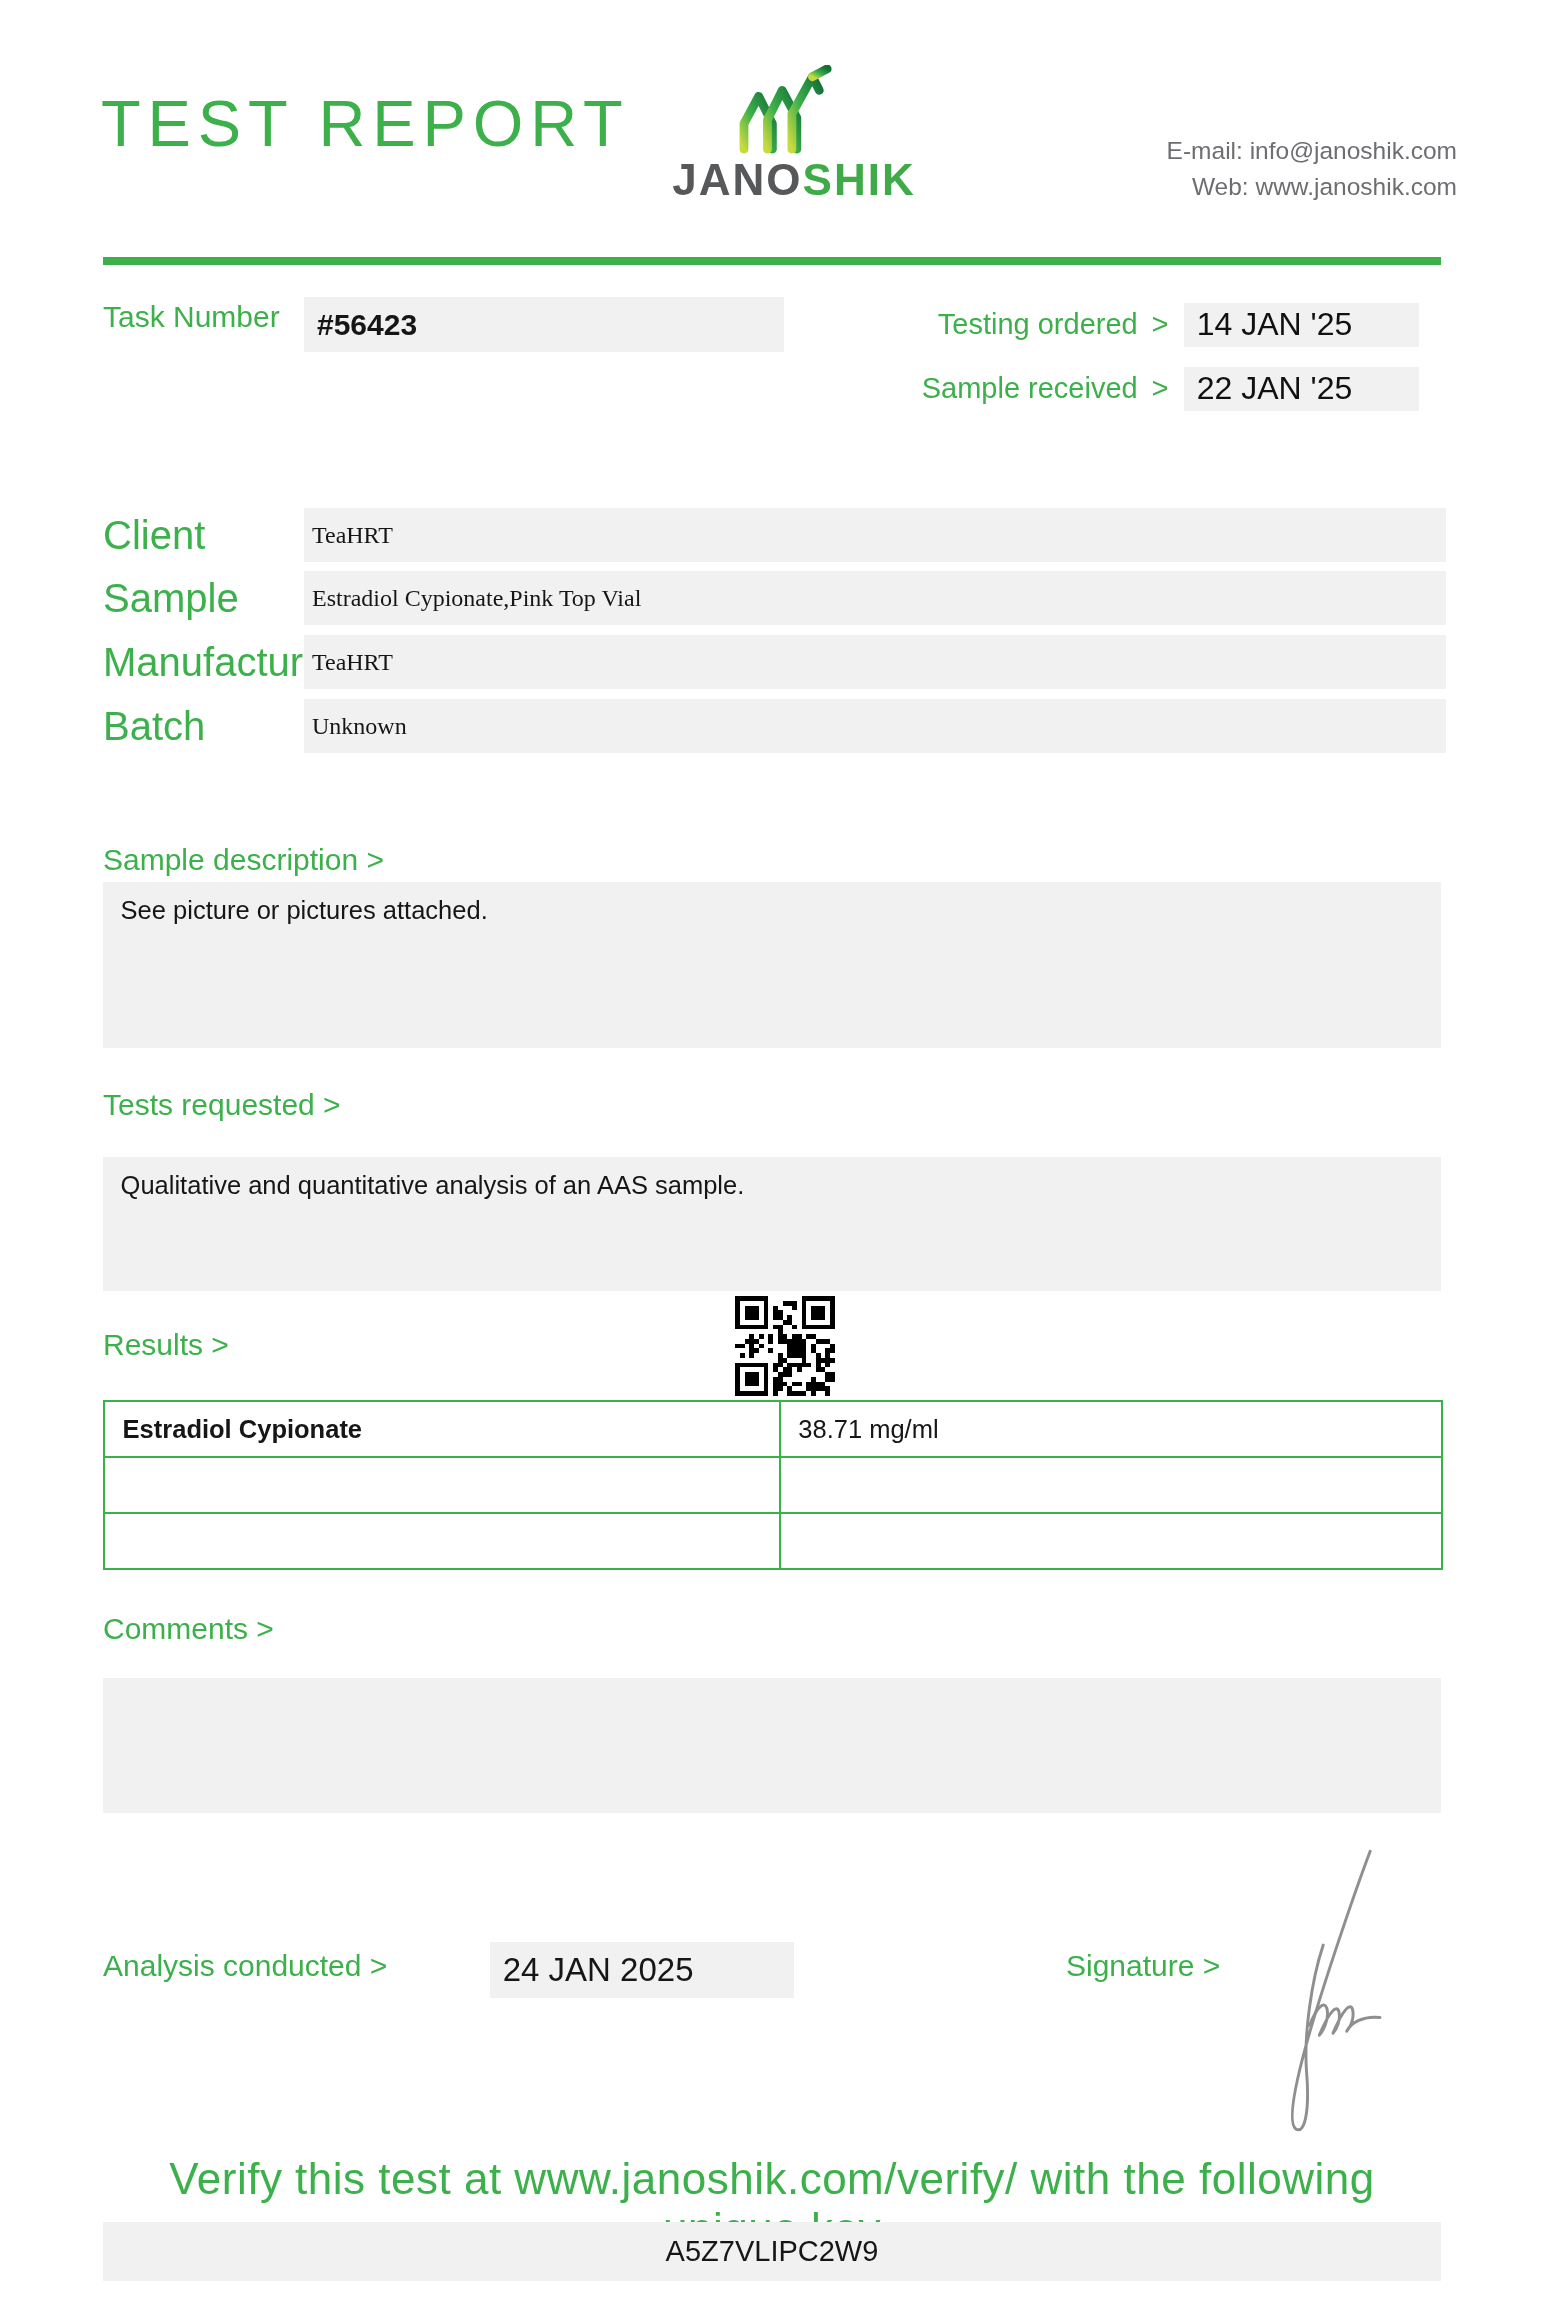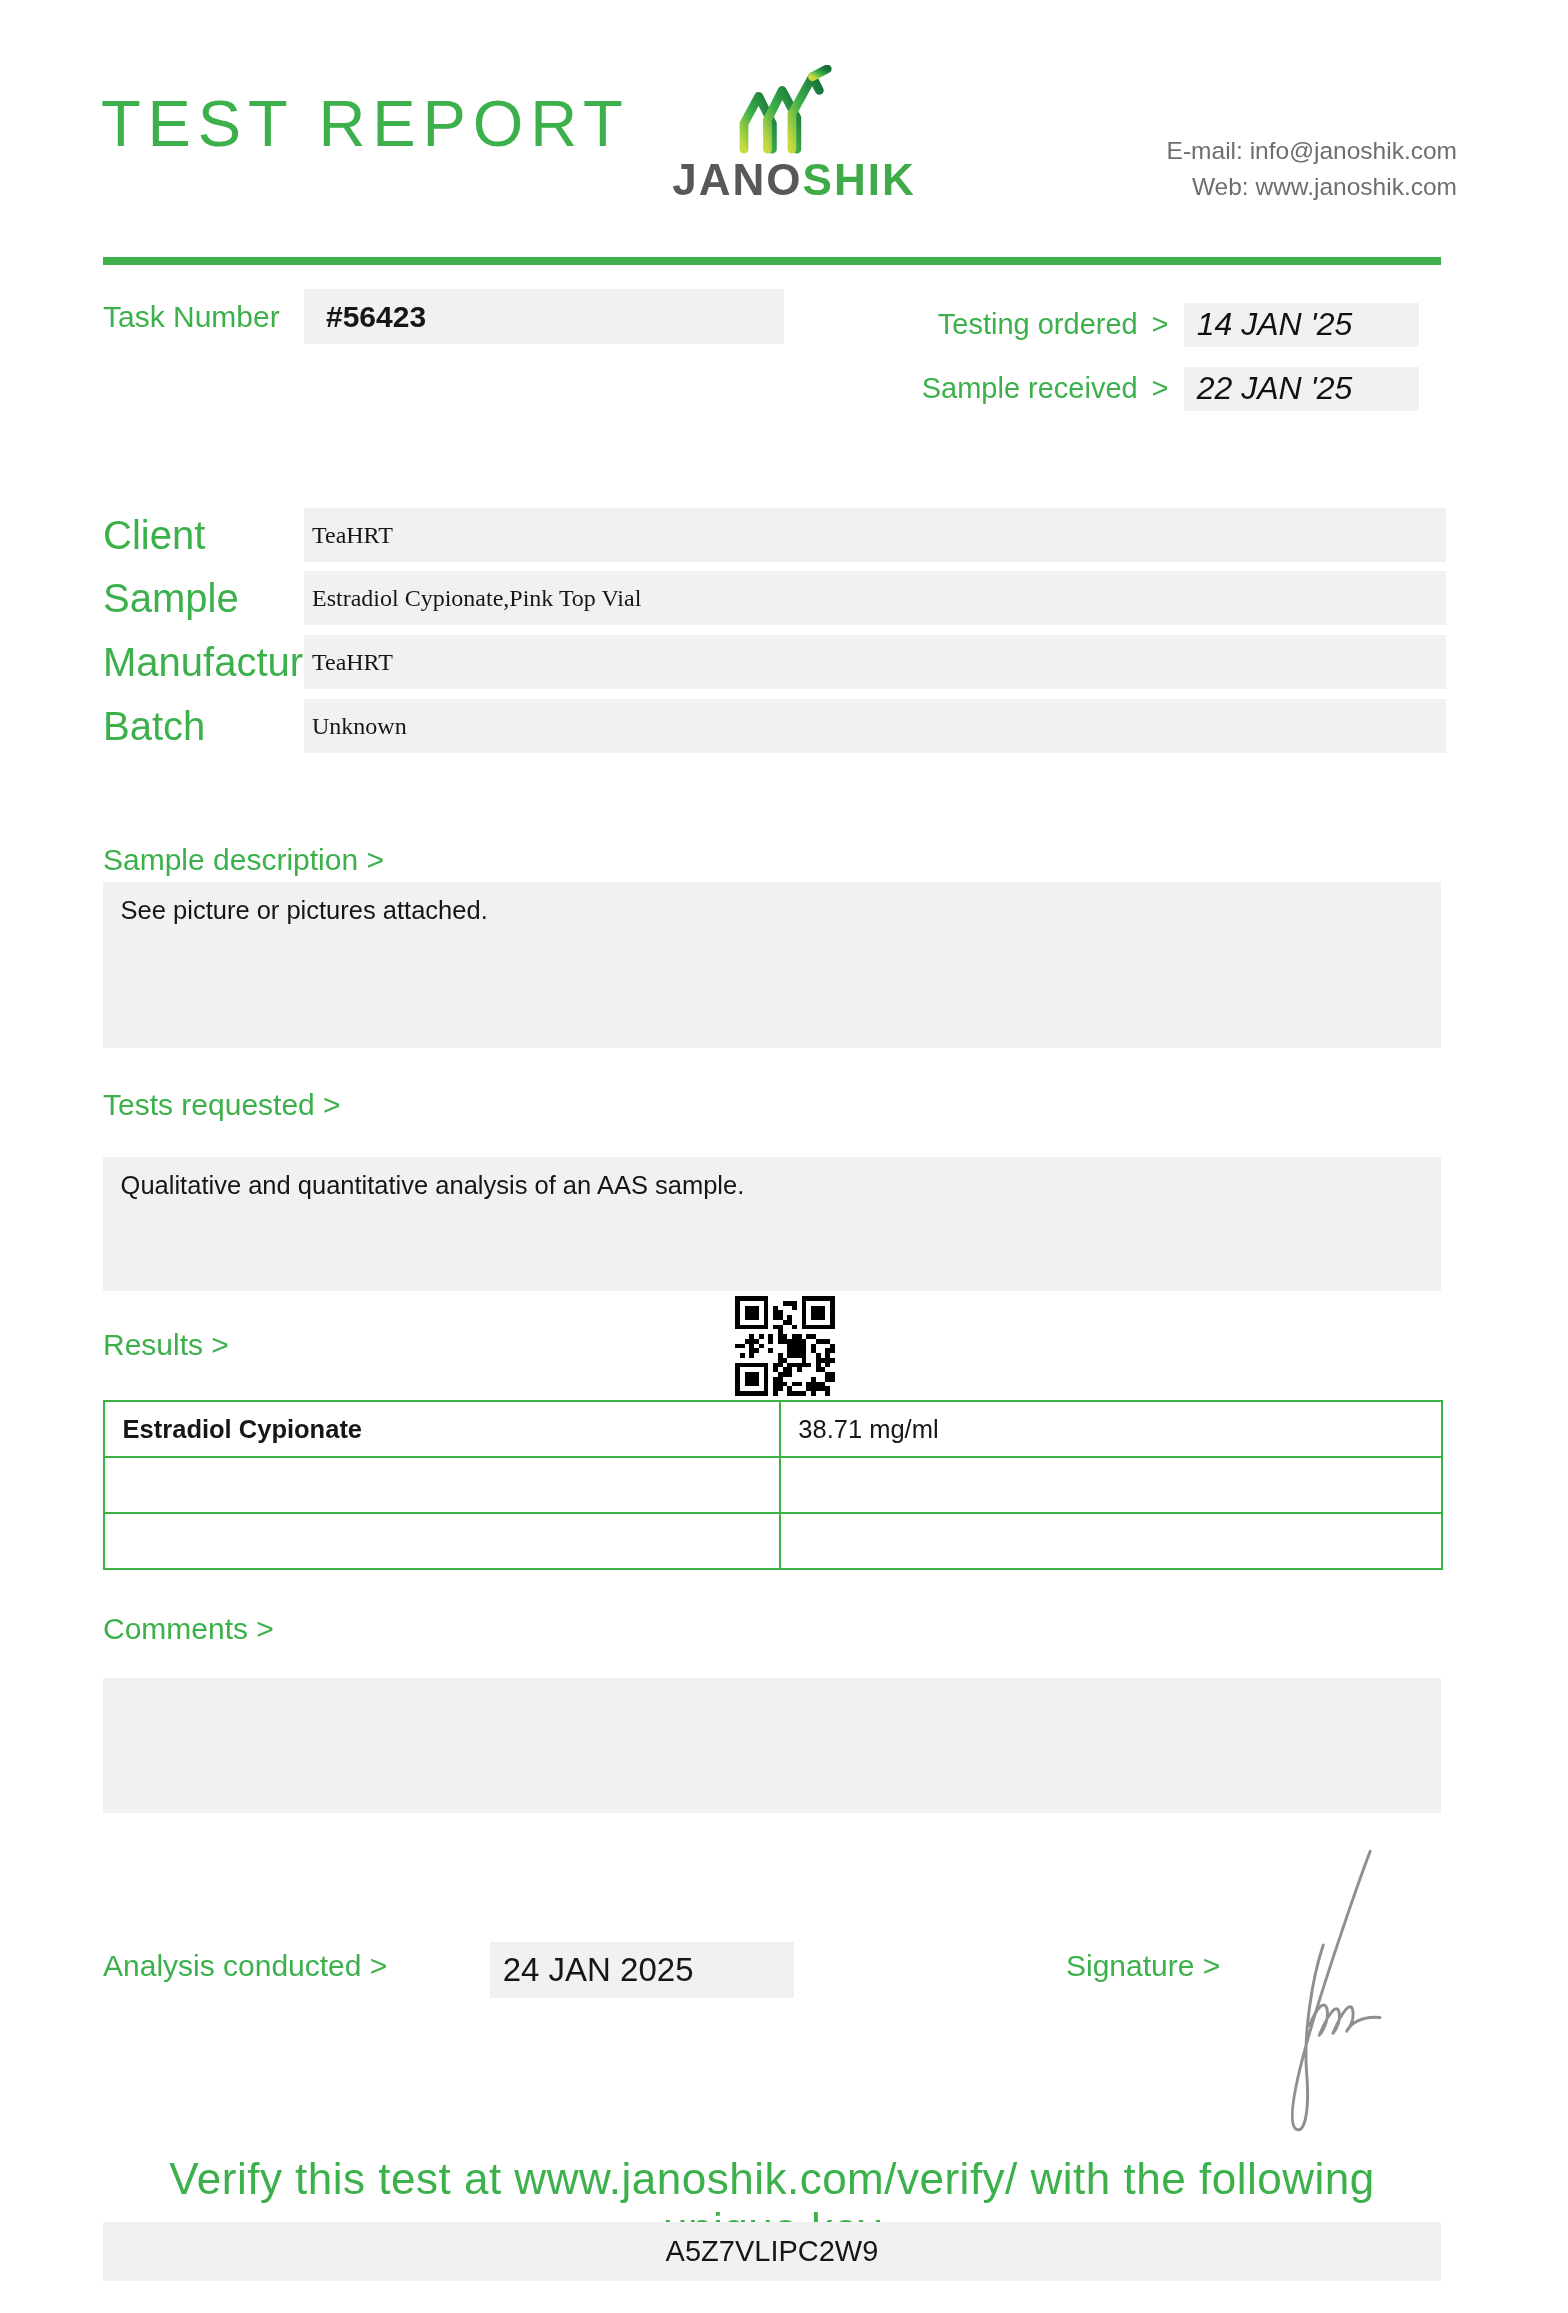--- a/index.html
+++ b/index.html
@@ -23,25 +23,25 @@
   .page-title{left:101px;top:86px;font-size:65px;letter-spacing:6.9px;color:var(--green);}
   .logo-icon{left:730px;top:65px;width:118px;height:90px;}
   .logo-text{left:637px;top:155px;width:314px;text-align:center;font-size:44px;font-weight:bold;letter-spacing:2px;}
   .logo-jano{color:var(--logodark);}
   .logo-shik{color:#3faa48;}
   .contact{right:111px;top:133px;text-align:right;font-size:24.5px;line-height:36px;color:var(--contact);}
   .divider{left:103px;top:257px;width:1338px;height:7.8px;background:var(--green);}
 
   
   .task-label{left:103px;top:300px;font-size:30px;color:var(--green);}
-  .task-box{left:304px;top:289px;width:480px;height:55px;padding-left:22px;font-size:30px;font-weight:bold;box-sizing:border-box;}
+  .task-box{left:304px;top:297px;width:480px;height:55px;padding-left:13px;font-size:30px;font-weight:bold;box-sizing:border-box;}
   .date-row{left:588px;width:831px;height:53px;display:flex;align-items:center;justify-content:flex-end;font-size:29px;}
   .date-row .lbl{color:var(--green);}
   .date-row .arr{color:var(--green);margin:0 15.7px 0 13.7px;}
-  .date-box{width:235px;height:44px;display:flex;align-items:center;padding-left:12.7px;box-sizing:border-box;font-size:32px;color:#111;background:var(--graybox);font-style:italic;}
+  .date-box{width:235px;height:44px;display:flex;align-items:center;padding-left:12.7px;box-sizing:border-box;font-size:32px;color:#111;background:var(--graybox);}
   .row-testing{top:298px;}
   .row-received{top:362px;}
 
   
   .info-label{left:103px;font-size:40px;color:var(--green);height:54px;display:flex;align-items:center;}
   .info-box{left:304px;width:1142px;height:54px;padding-left:8px;font-size:24px;box-sizing:border-box;font-family:Liberation Serif, serif;}
 
   
   .section-heading{left:103px;font-size:30px;color:var(--green);}
   .section-box{left:103px;width:1338px;box-sizing:border-box;padding:13.7px 17.6px;font-size:25.5px;}

